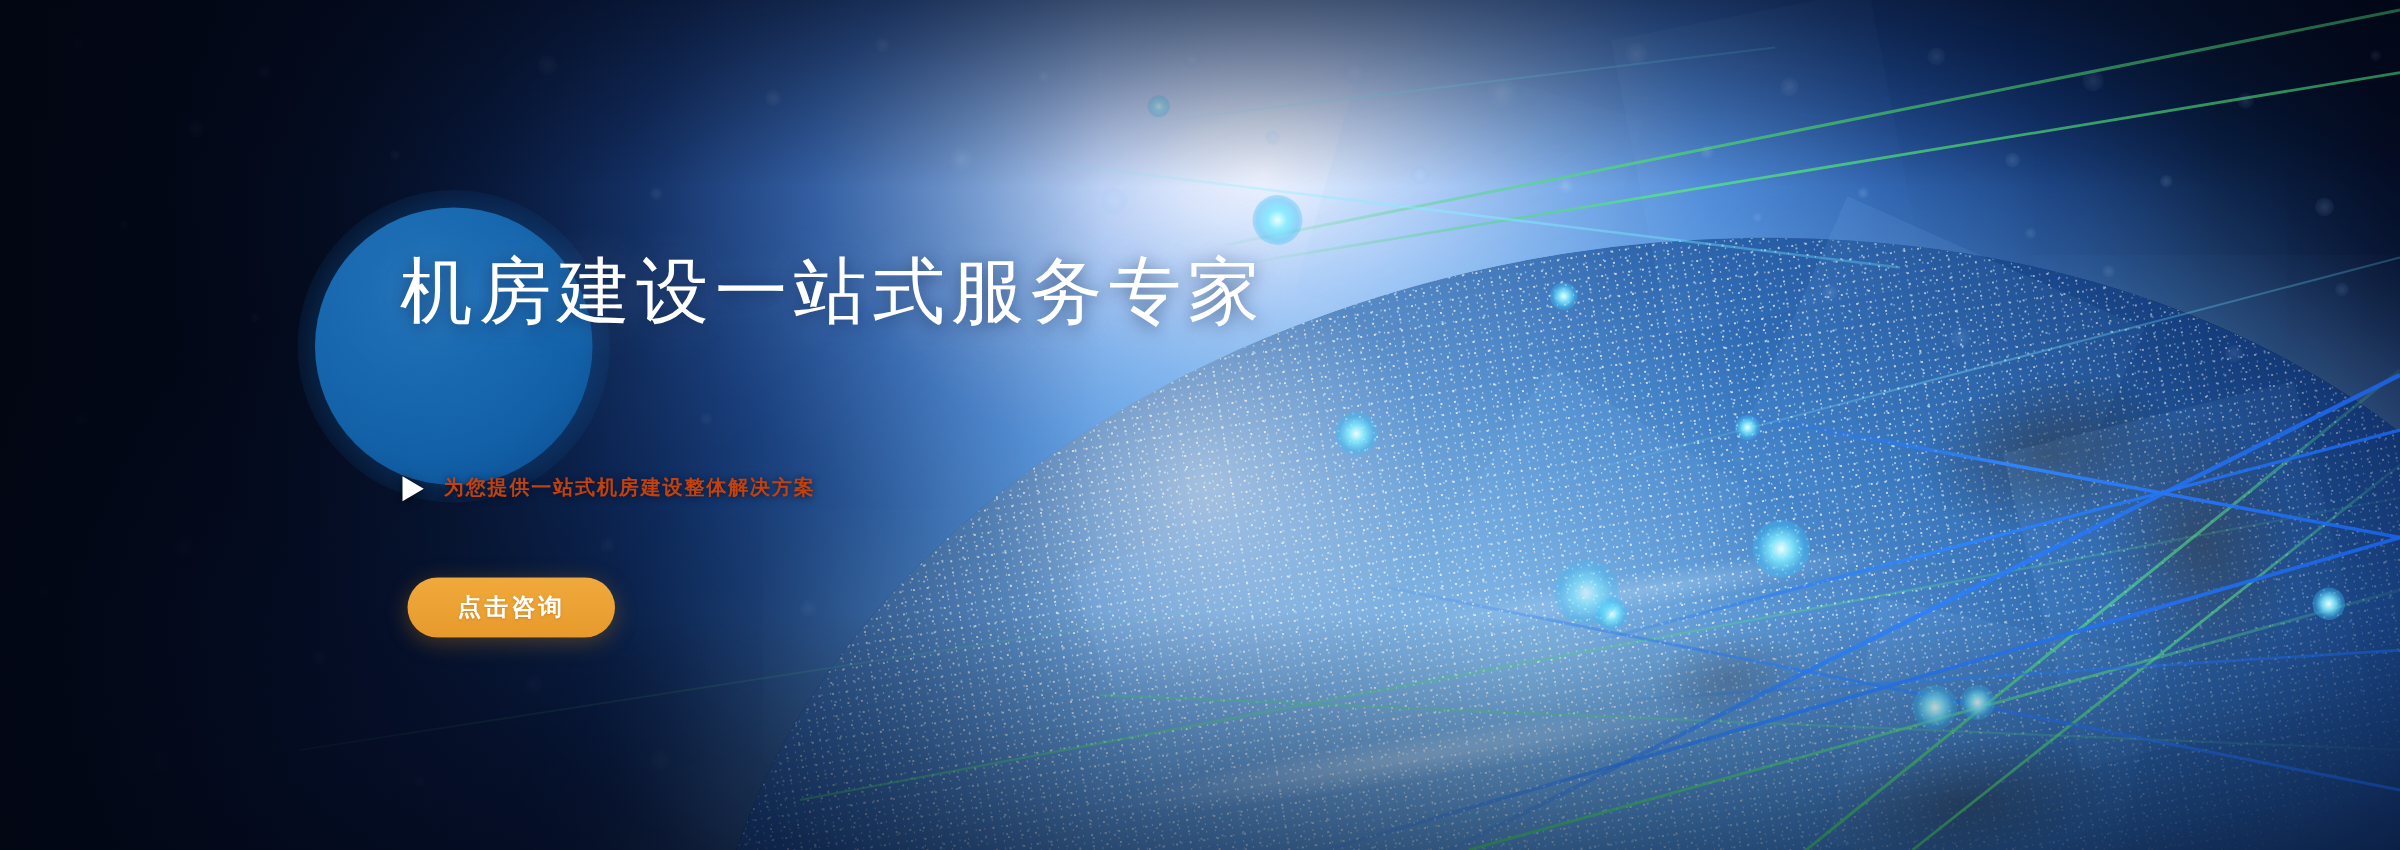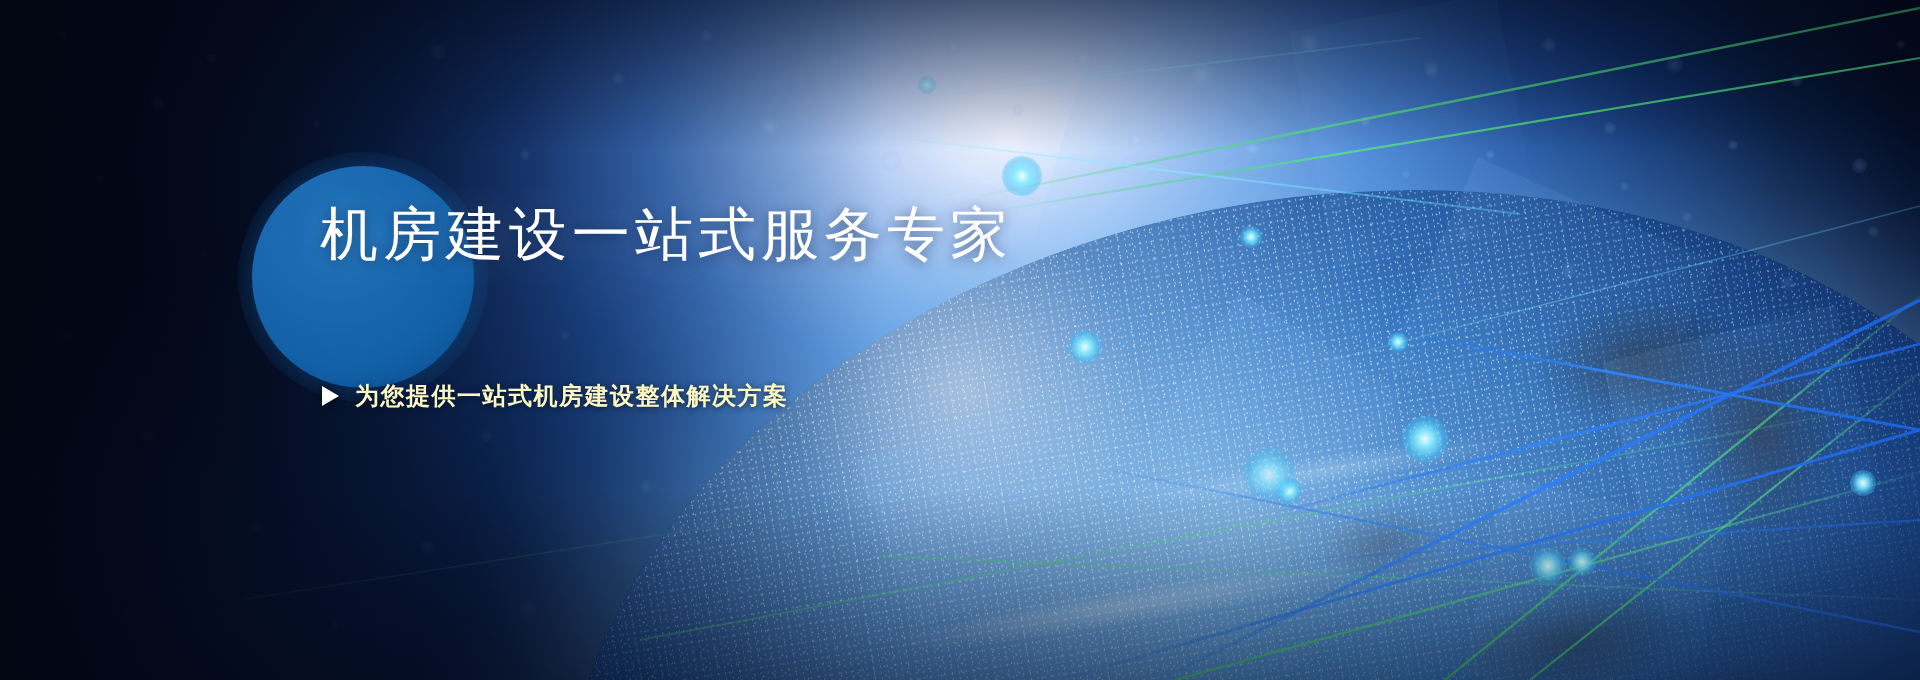--- a/index.html
+++ b/index.html
@@ -233,23 +233,23 @@
     white-space: nowrap;
   }
   .tri-icon {
     width: 0; height: 0;
     border-top: 10px solid transparent;
     border-bottom: 10px solid transparent;
     border-left: 17px solid #ffffff;
     filter: drop-shadow(0 1px 4px rgba(0,0,0,0.55));
   }
   .tagline-text {
-    font-size: 24px;
+    font-size: 16px;
     font-weight: 700;
-    color: #fef9c3;
+    color: #c2410c;
     letter-spacing: 1.5px;
     text-shadow: 0 1px 6px rgba(3,14,40,0.8);
   }
 
   .cta-button {
     position: absolute;
     left: 326px;
     top: 462px;
     width: 166px;
     height: 48px;
@@ -417,14 +417,15 @@
   <div class="content">
 
     <div class="headline">机房建设一站式服务专家</div>
 
 
     <div class="tagline-row">
       <span class="tri-icon"></span>
       <span class="tagline-text">为您提供一站式机房建设整体解决方案</span>
     </div>
 
+    <button class="cta-button">点击咨询</button>
   </div>
 </div>
 
 </body></html>

